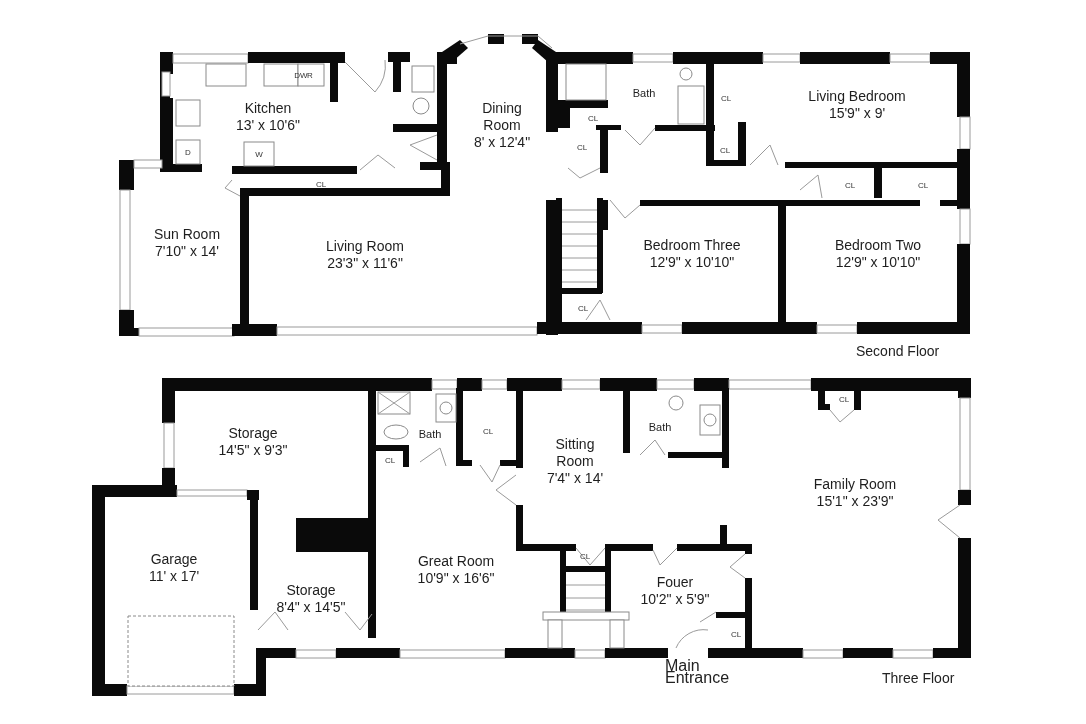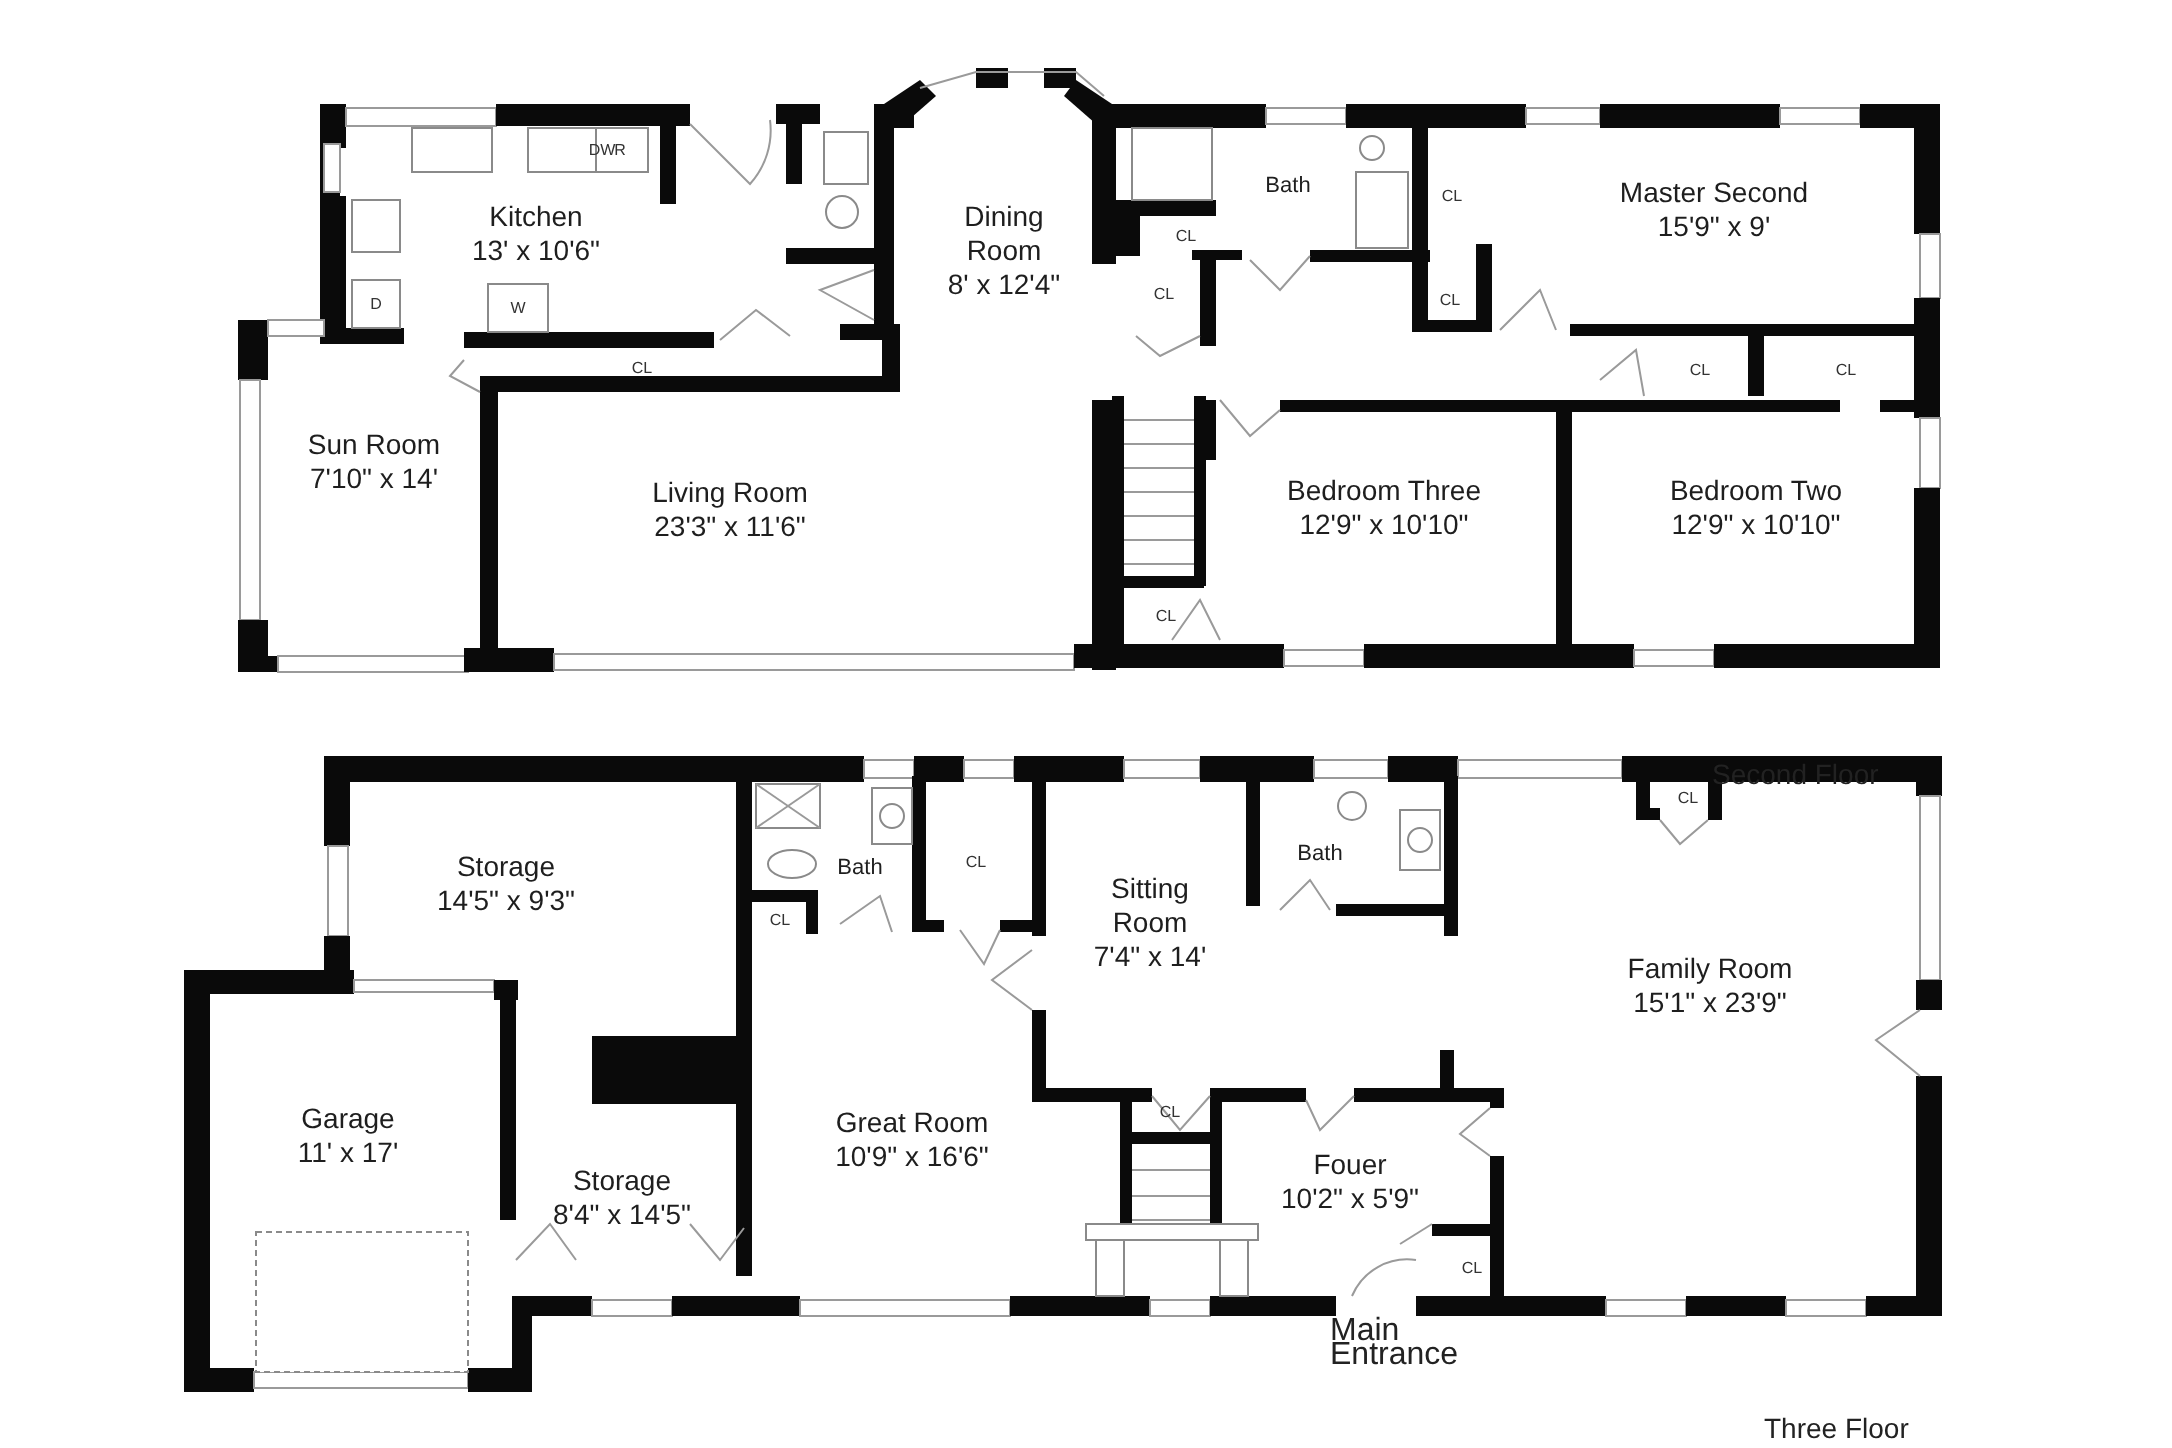--- a/index.html
+++ b/index.html
@@ -5,21 +5,21 @@
   html, body { margin: 0; padding: 0; background: #ffffff; }
   body { width: 1086px; height: 724px; overflow: hidden; position: relative; font-family: "Liberation Sans", sans-serif; }
   #plan { position: absolute; left: 0; top: 0; width: 1086px; height: 724px; }
   .wall { fill: #0a0a0a; }
   .win { fill: #ffffff; stroke: #9a9a9a; stroke-width: 1; }
   .fixture { fill: #ffffff; stroke: #8a8a8a; stroke-width: 1; }
   .door { fill: none; stroke: #9a9a9a; stroke-width: 1; }
   .lbl { position: absolute; text-align: center; color: #1e1e1e; font-size: 14px; line-height: 17px; white-space: nowrap; transform: translateX(-50%); }
   .lbl .name, .lbl .dim { display: block; }
   .small { position: absolute; font-size: 8px; color: #333; transform: translate(-50%, -50%); white-space: nowrap; }
-  .floor-title { position: absolute; font-size: 14px; color: #222; margin-top: 36px; }
+  .floor-title { position: absolute; font-size: 14px; color: #222; }
   .entrance { position: absolute; font-size: 16px; line-height: 12px; color: #222; text-align: left; transform: translateX(-50%); }
 </style>
 </head>
 <body>
 
 <svg id="plan" viewBox="0 0 1086 724" xmlns="http://www.w3.org/2000/svg">
 
   <g>
 
     <rect class="wall" x="160" y="52" width="13" height="22"></rect>
@@ -246,24 +246,24 @@
   <span class="dim">13' x 10'6"</span>
 </div>
 <div class="lbl" style="left:502px;top:100px;line-height:17px;width:80px;white-space:normal;">
   <span class="name">Dining Room</span>
   <span class="dim">8' x 12'4"</span>
 </div>
 <div class="lbl" style="left:644px;top:85px;font-size:11px;">
   <span class="name">Bath</span>
 </div>
 <div class="lbl" style="left:857px;top:88px;line-height:17px;width:100px;white-space:normal;">
-  <span class="name">Master Second</span>
+  <span class="name">Living Bedroom</span>
   <span class="dim">15'9" x 9'</span>
 </div>
-<div class="lbl" style="left:187px;top:214px;width:70px;white-space:normal;">
+<div class="lbl" style="left:187px;top:226px;width:70px;white-space:normal;">
   <span class="name">Sun Room</span>
   <span class="dim">7'10" x 14'</span>
 </div>
 <div class="lbl" style="left:365px;top:238px;width:90px;white-space:normal;">
   <span class="name">Living Room</span>
   <span class="dim">23'3" x 11'6"</span>
 </div>
 <div class="lbl" style="left:692px;top:237px;width:100px;white-space:normal;">
   <span class="name">Bedroom Three</span>
   <span class="dim">12'9" x 10'10"</span>

